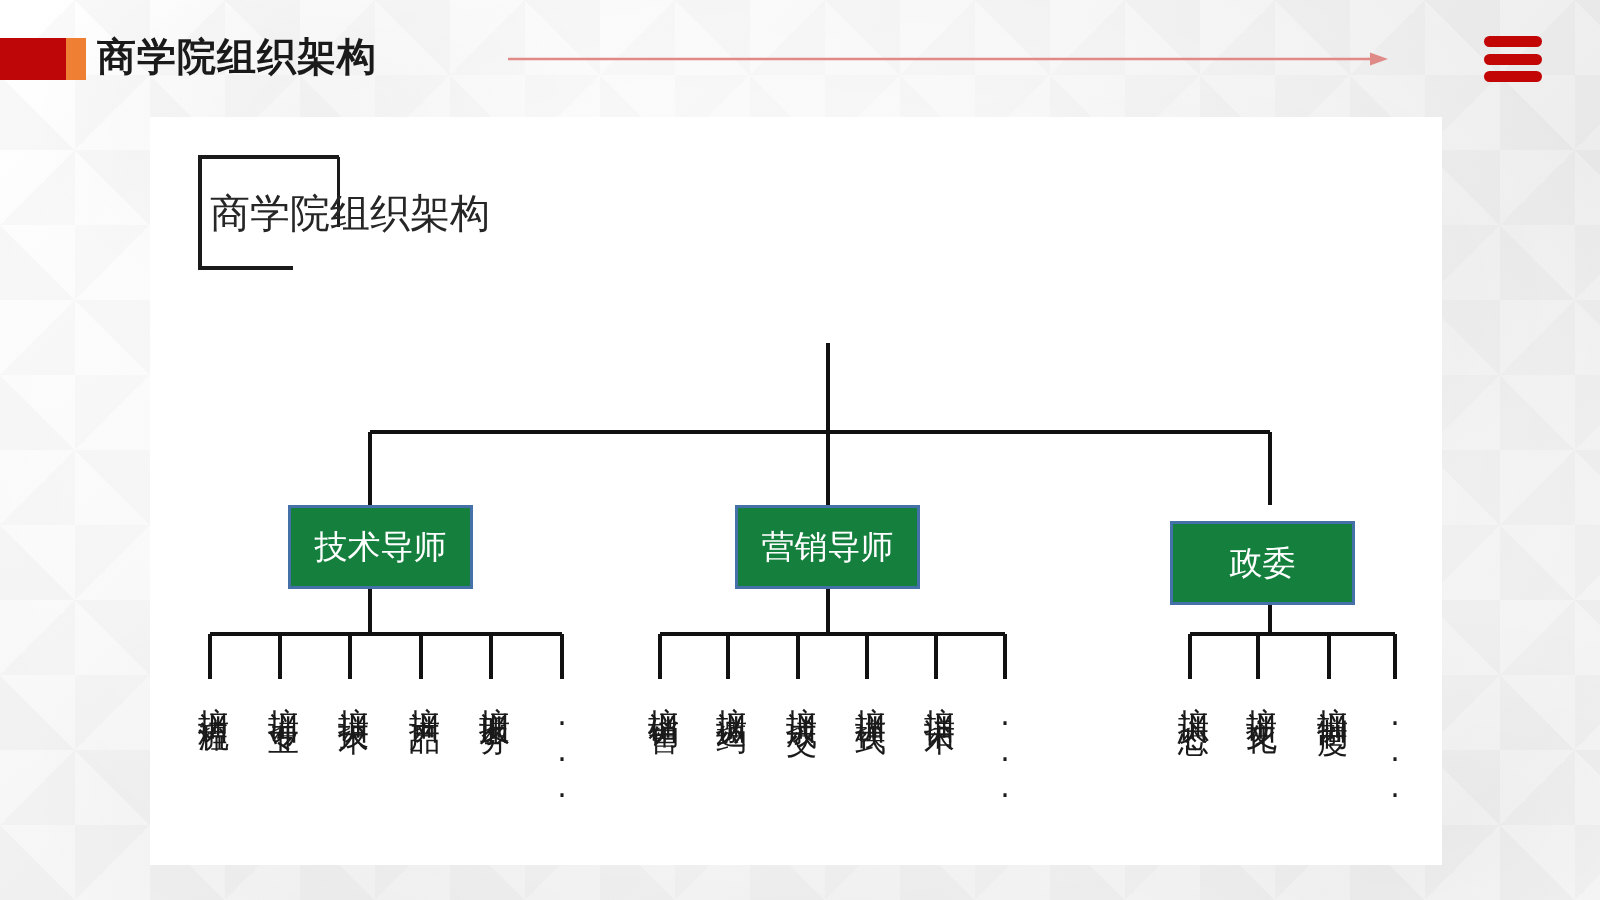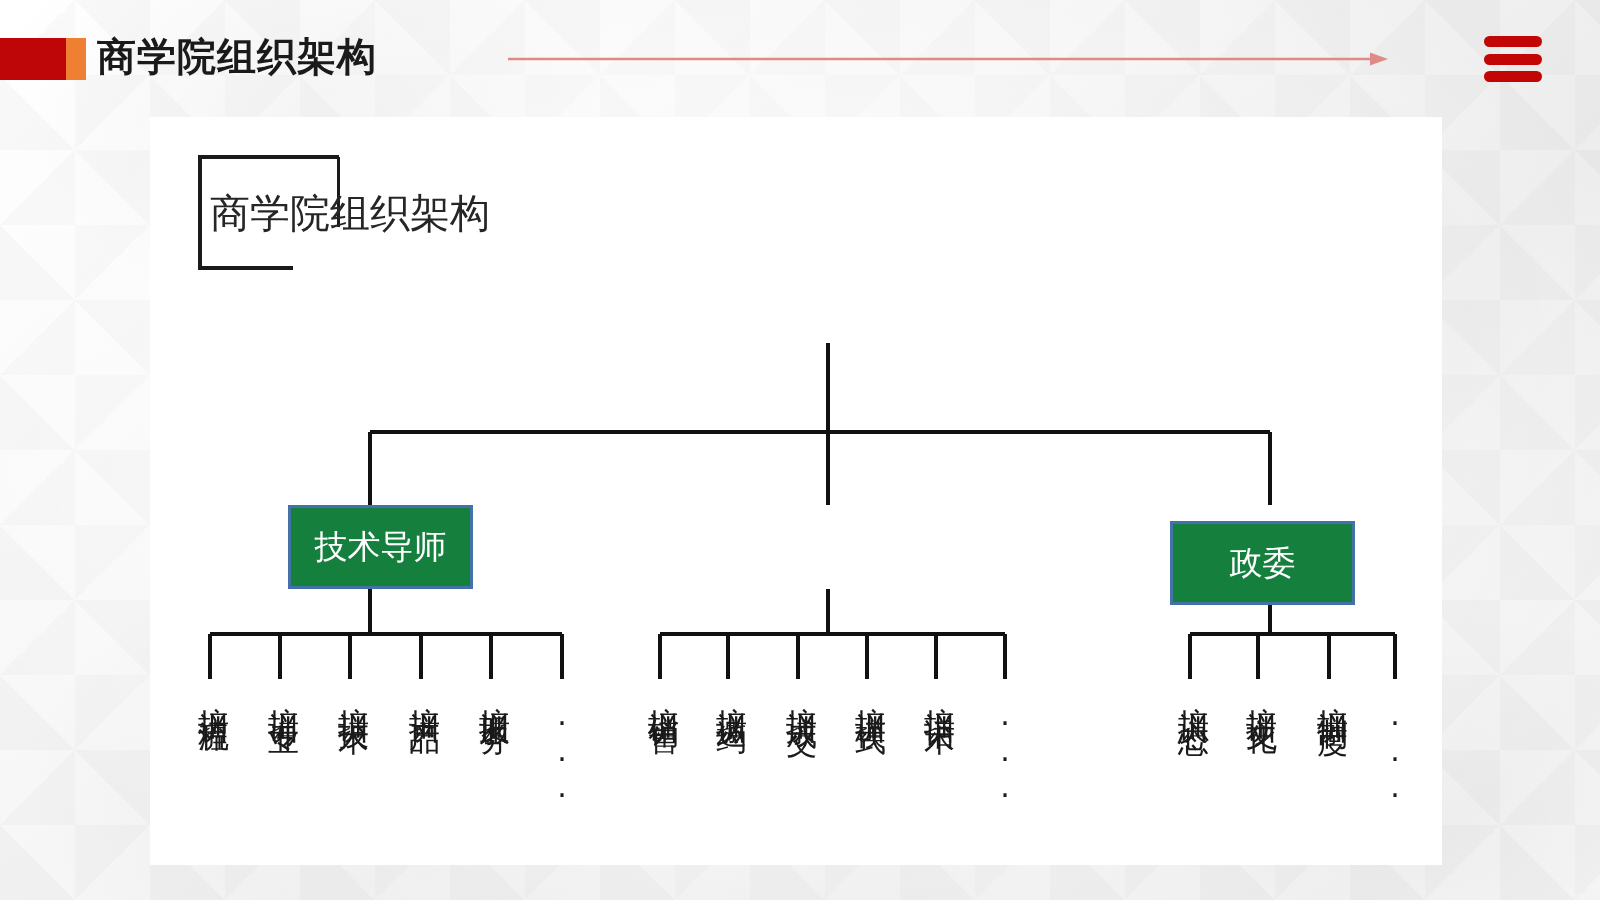--- a/index.html
+++ b/index.html
@@ -251,20 +251,23 @@
         <path d="M 141 2 L 2 2 L 2 113 L 95 113" stroke="#1a1a1a" stroke-width="4" fill="none"></path>
         <path d="M 141 2 L 141 72" stroke="#1a1a1a" stroke-width="4" fill="none"></path>
       </svg>
       <div class="label-text">商学院组织架构</div>
 
 
       <div class="node node-l2" style="left:138px; top:388px; width:185px; height:84px;">
         <span>技术导师</span>
       </div>
 
+      <div class="node node-l2" style="left:585px; top:388px; width:185px; height:84px;">
+        <span>营销导师</span>
+      </div>
 
       <div class="node node-l2" style="left:1020px; top:404px; width:185px; height:84px;font-family:Liberation Mono, monospace;">
         <span>政委</span>
       </div>
 
       <div class="leaf" style="left:45px;  top:565px;">培训流程</div>
       <div class="leaf" style="left:115px; top:565px;">培训专业</div>
       <div class="leaf" style="left:185px; top:565px;">培训技术</div>
       <div class="leaf" style="left:256px; top:565px;">培训产品</div>
       <div class="leaf" style="left:326px; top:565px;">培训服务</div>

